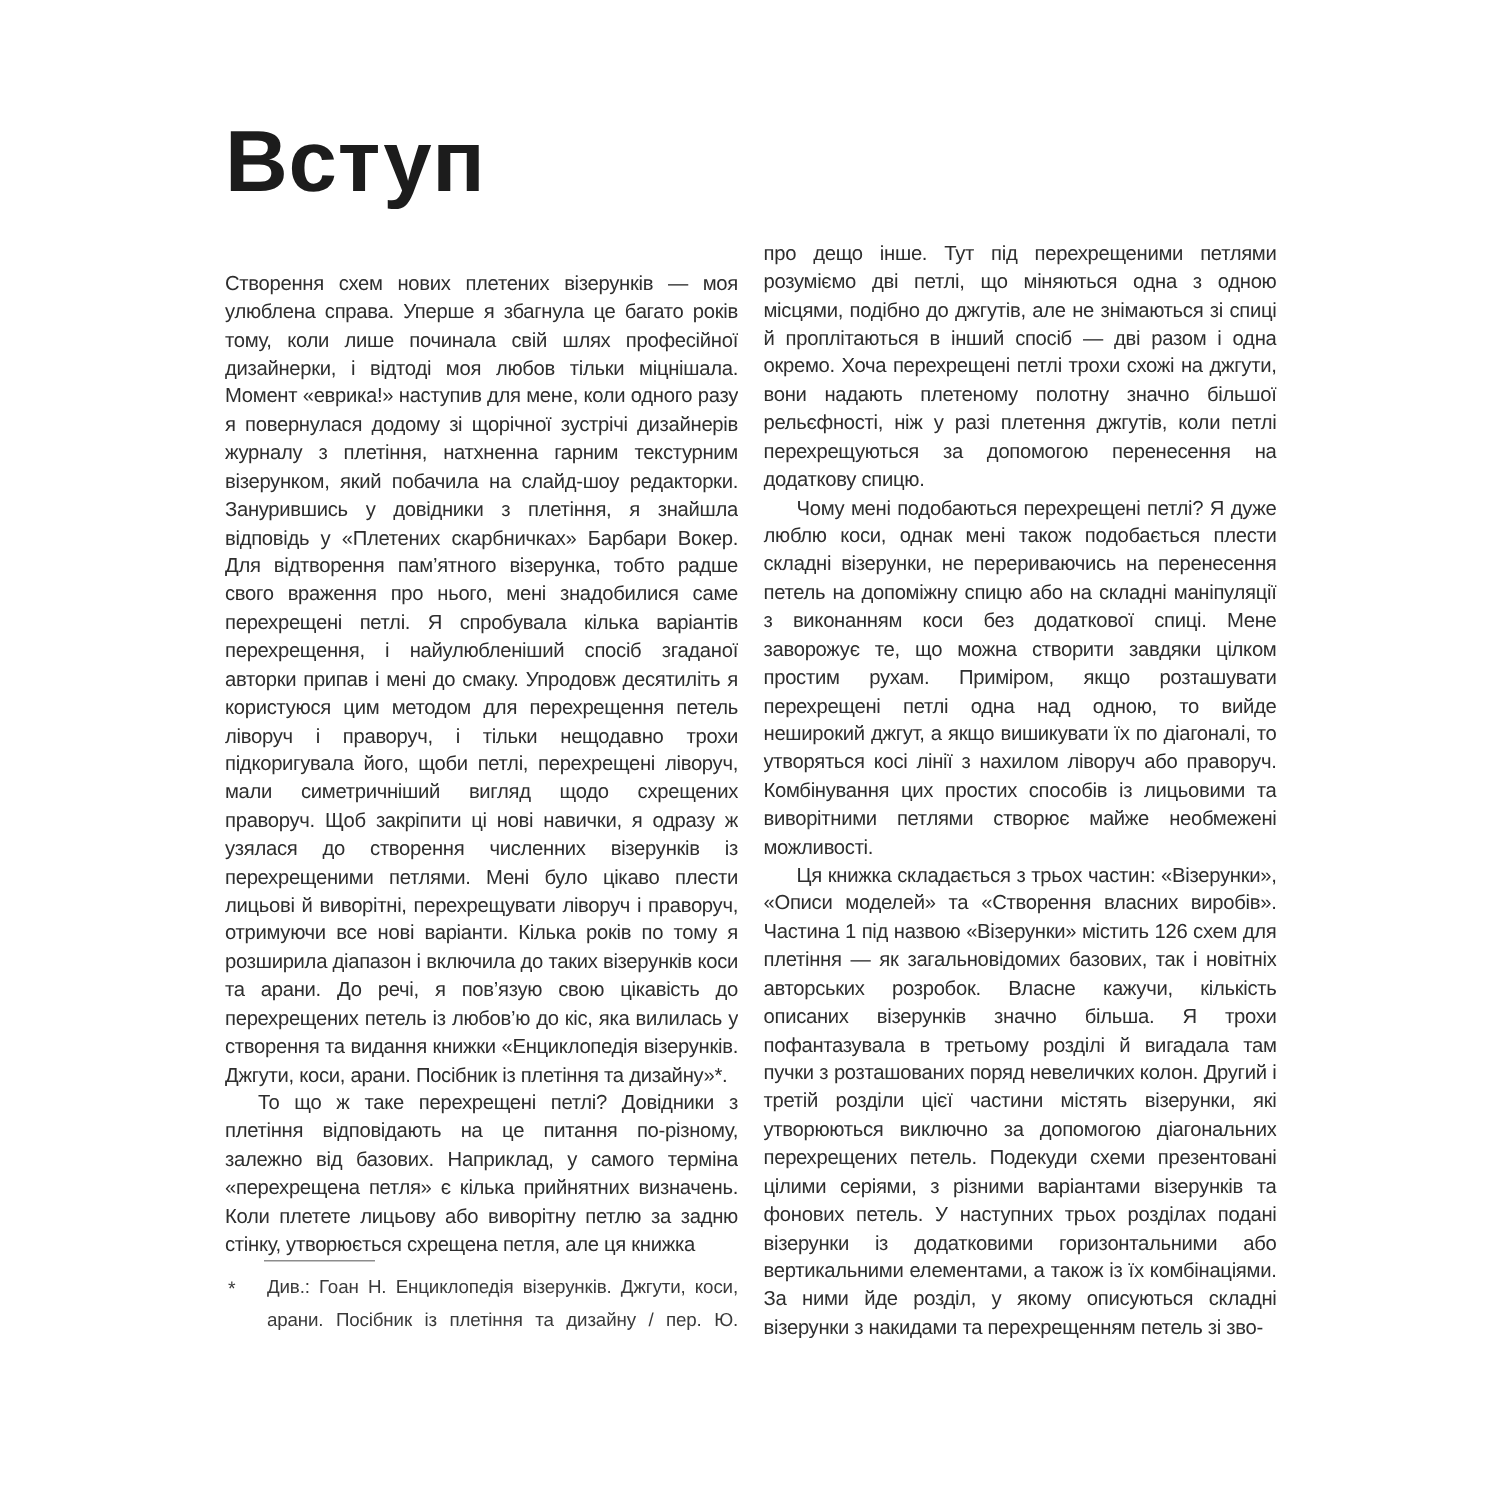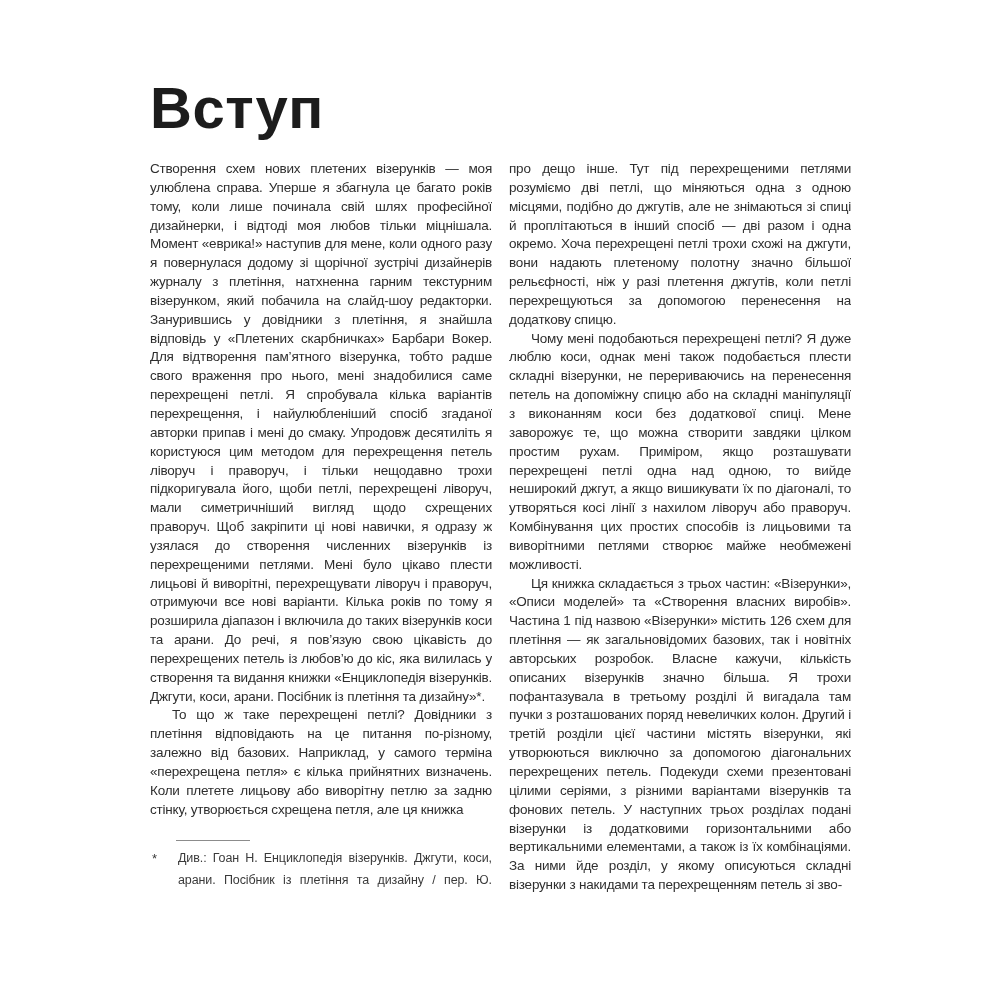--- a/index.html
+++ b/index.html
@@ -29,21 +29,21 @@
   .columns {
     display: flex;
     gap: 17px;
     margin-top: 22px;
   }
   .col {
     width: 342px;
     flex: 0 0 342px;
     overflow: hidden;
   }
-  .col-left  { height: 682px; }
+  .col-left  { height: 682px; margin-top: 20px; }
   .col-right { height: 742px; }
   .para {
     margin: 0;
     font-size: 13.5px;
     line-height: 18.85px;
     letter-spacing: -0.2px;
     text-align: justify;
     color: #2e2e2e;
   }
   .para.indent { text-indent: 22px; }

